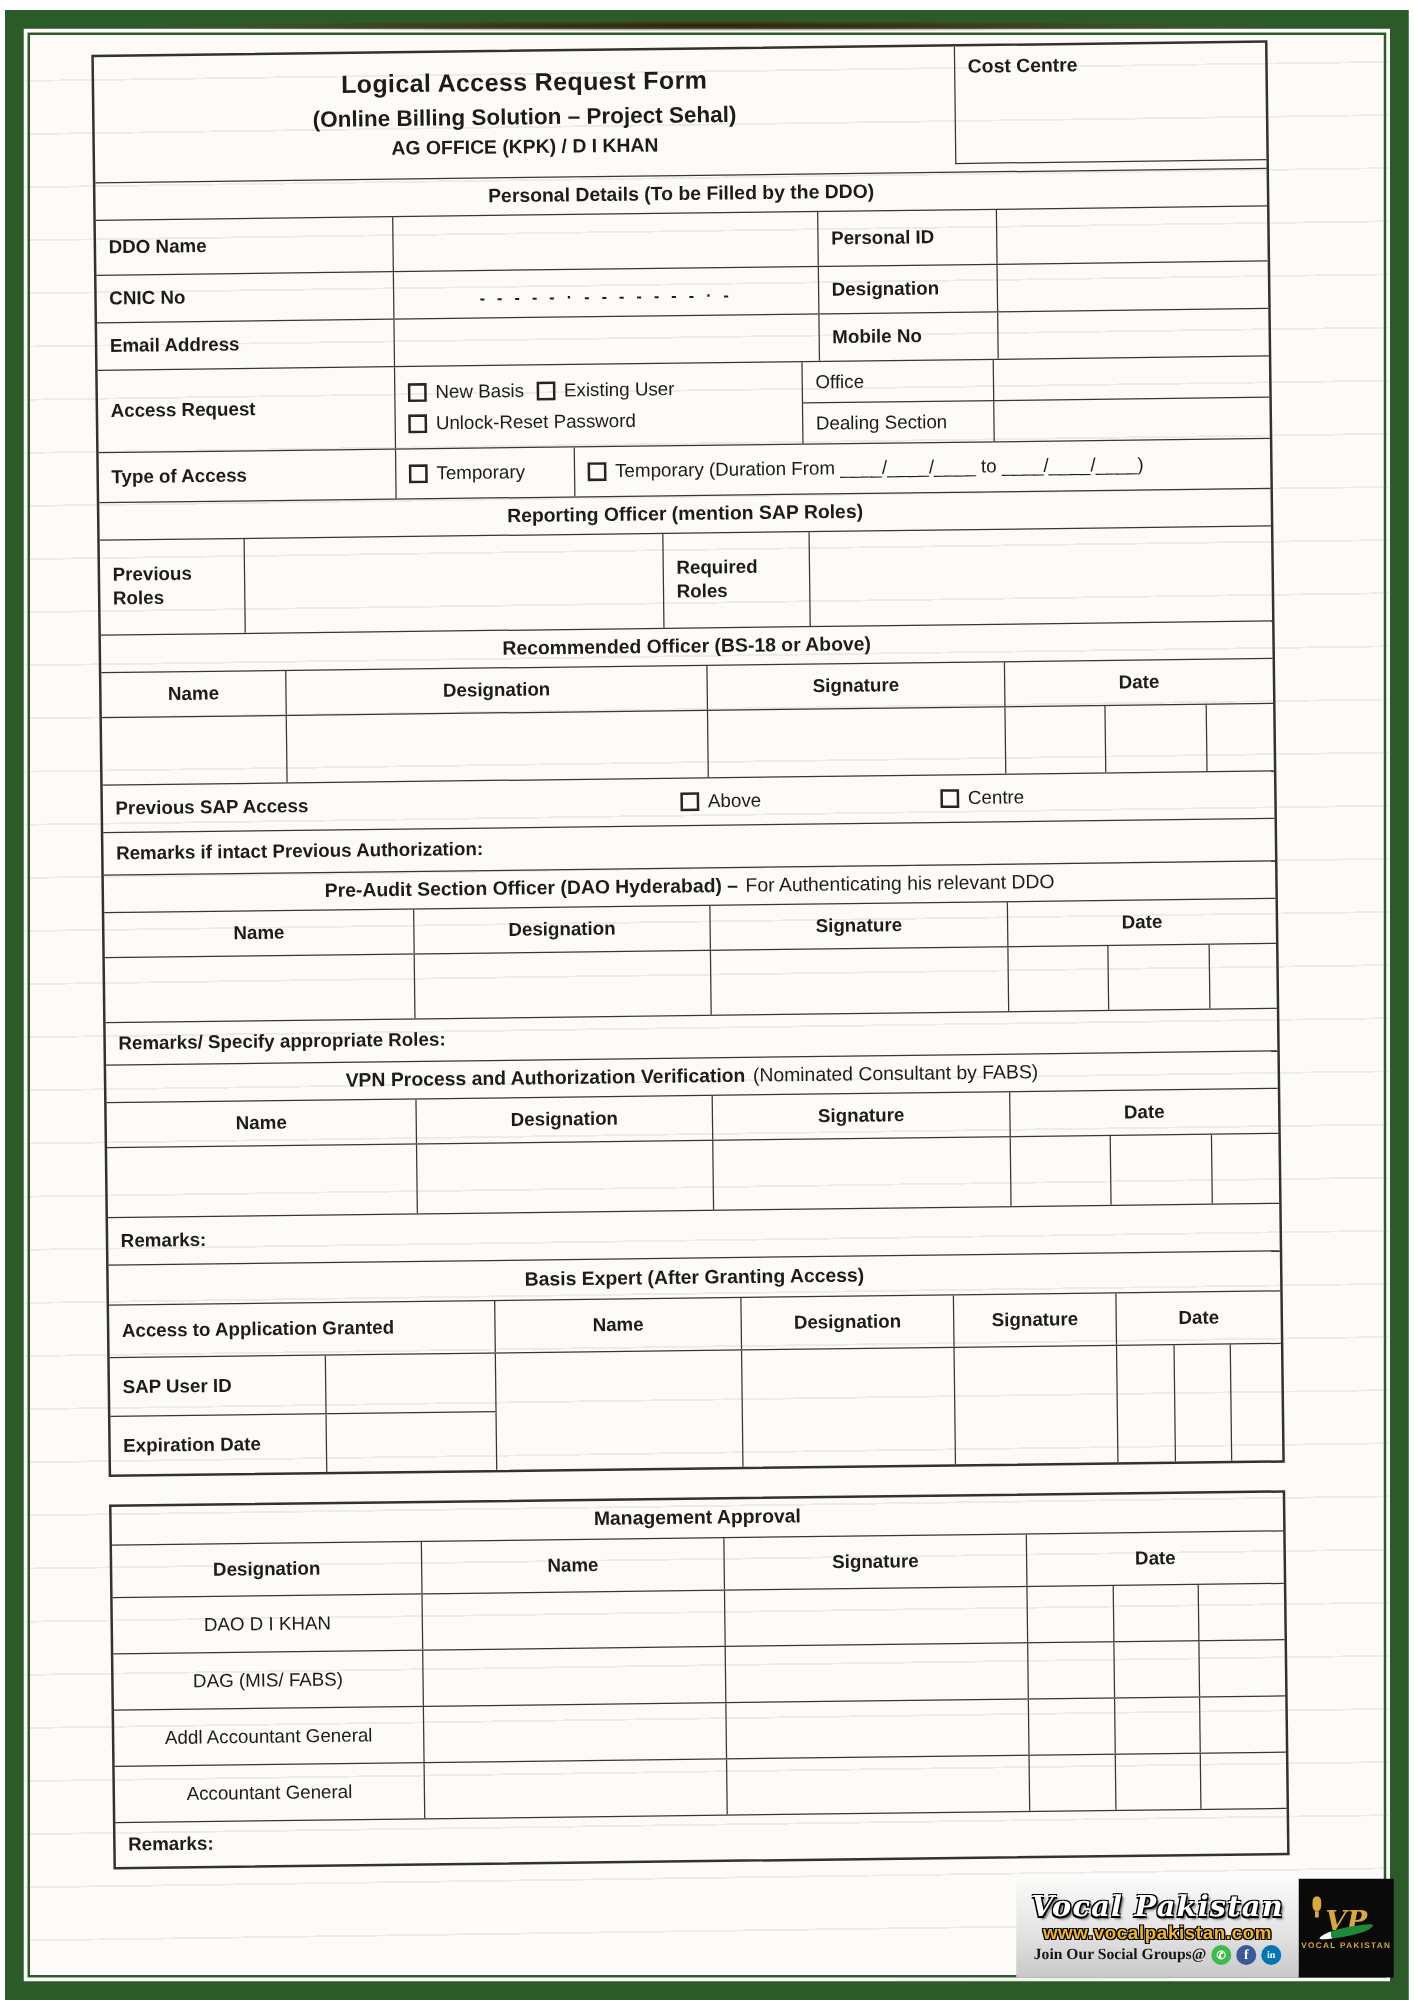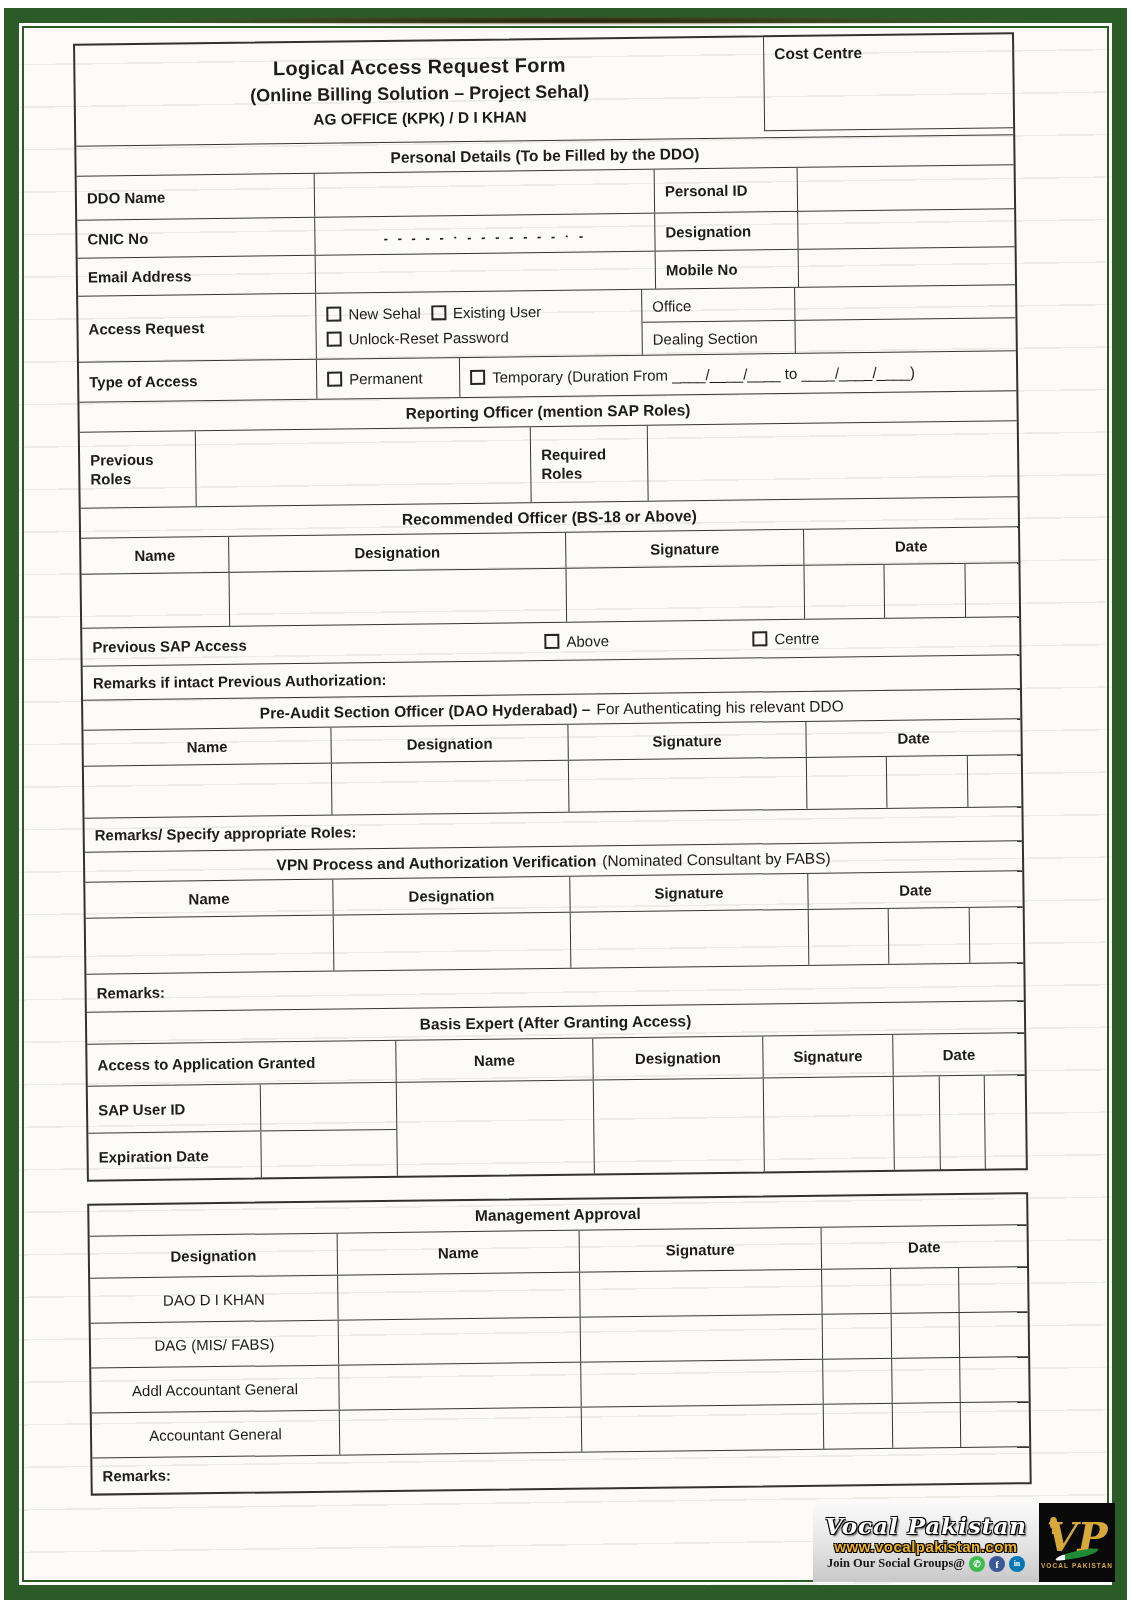--- a/index.html
+++ b/index.html
@@ -80,21 +80,21 @@
               font-family:"Liberation Serif", serif; font-weight:700; font-size:12.5px; color:#161616; }
   .sic { width:16px; height:16px; border-radius:50%; display:inline-flex;
          align-items:center; justify-content:center; color:#fff; font-size:9px;
          font-weight:700; flex:0 0 auto; }
   .wa { background:#3fbb4e; }
   .fb { background:#3b5998; font-family:"Liberation Serif",serif; font-size:11px; }
   .li { background:#0077b5; font-size:8px; }
   .f-logo { width:76px; background:#0a0a0a; position:relative; display:flex;
             flex-direction:column; align-items:center; justify-content:center; gap:1px; }
   .vp { font-family:"DejaVu Serif", serif; font-style:italic; font-weight:700;
-        font-size:40px; line-height:1; color:#d7a83a; }
+        font-size:22px; line-height:1; color:#d7a83a; }
   .swoosh { width:44px; height:7px; margin-top:-7px;
             background:linear-gradient(90deg,#ffffff 0 22%, #1f8a35 22%);
             border-radius:60% 40% 50% 50% / 75% 25% 75% 25%;
             transform:rotate(-10deg); }
   .mic { position:absolute; left:11px; top:14px; width:7px; height:12px;
          background:#d7a83a; border-radius:4px / 5px; }
   .mic::after { content:""; position:absolute; left:2px; top:12px; width:3px; height:5px; background:#d7a83a; }
   .vp-cap { font-size:6.5px; font-weight:700; color:#d7a83a; letter-spacing:1.1px; margin-top:3px; }
 </style>
 </head>
@@ -147,21 +147,21 @@
       <div class="cell bl lbl" style="width:143px">Mobile No</div>
       <div class="cell bl grow"></div>
     </div>
 
     <div class="row bt" style="height:66px">
       <div class="cell lbl" style="width:237px">Access Request</div>
       <div class="cell bl" style="width:326px; flex-direction:column; align-items:flex-start; justify-content:center; gap:8px">
         <div style="display:flex; gap:10px">
           <span class="cbg">
             <span class="cb"></span>
-            <span>New Sehal</span>
+            <span>New Basis</span>
           </span>
           <span class="cbg">
             <span class="cb"></span>
             <span>Existing User</span>
           </span>
         </div>
         <span class="cbg">
           <span class="cb"></span>
           <span>Unlock-Reset Password</span>
         </span>
@@ -175,21 +175,21 @@
           <div class="cell" style="width:152px">Dealing Section</div>
           <div class="cell bl grow"></div>
         </div>
       </div>
     </div>
 
     <div class="row bt" style="height:40px">
       <div class="cell lbl" style="width:237px">Type of Access</div>
       <div class="cell bl" style="width:143px">
         <span class="cb"></span>
-        <span>Permanent</span>
+        <span>Temporary</span>
       </div>
       <div class="cell bl grow">
         <span class="cb"></span>
         <span>Temporary (Duration From ____/____/____ to ____/____/____)</span>
       </div>
     </div>
 
     <div class="row bt sec" style="height:30px">
       <span>Reporting Officer (mention SAP Roles)</span>
     </div>

